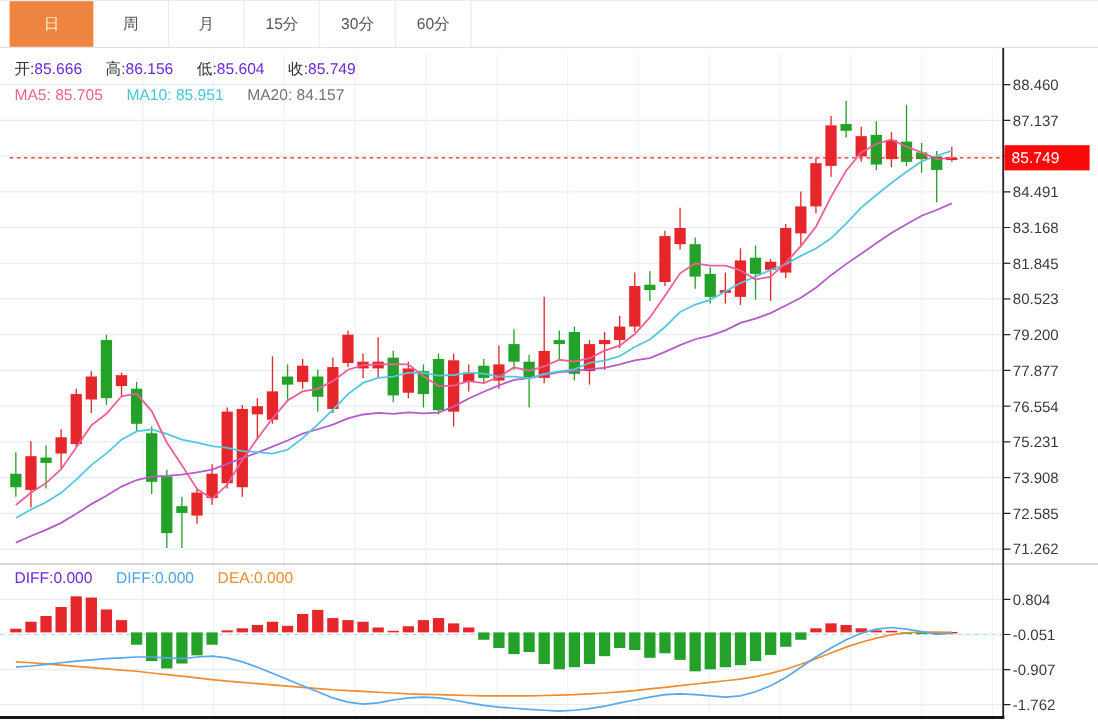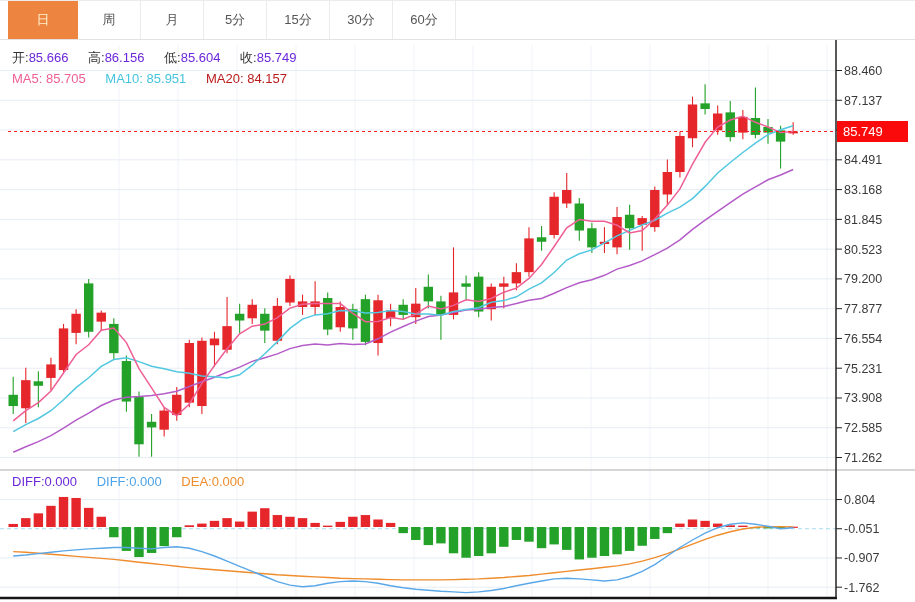--- a/index.html
+++ b/index.html
@@ -15,36 +15,35 @@
   .tab.active{background:#ed8540;color:#fdf3cd;border-right:none;width:70px;}
   
   .chart-wrap{position:absolute;left:0;top:40px;width:915px;height:562px;}
   svg{position:absolute;left:0;top:0;}
   .overlay{position:absolute;font-size:13px;white-space:nowrap;pointer-events:none;}
   .lbl{color:#333;}
   .red{color:#6d28d9;}
   .g{margin-right:16px;}
   .ma5{color:#ee5f95;}
   .ma10{color:#45c5dd;}
-  .ma20{color:#b91c1c;}
+  .ma20{color:#737373;}
   .diff{color:#4da3e8;}
   .dea{color:#ef8c2d;}
   .price-badge{position:absolute;left:837px;top:81px;width:71px;height:21px;background:#fa0a0a;
                color:#fff;font-size:13px;line-height:21px;text-align:left;padding-left:6px;
                box-sizing:border-box;}
 </style>
 </head>
 <body>
 
 <div id="app">
   <div class="tabbar">
       <div class="tab active">日</div>
       <div class="tab">周</div>
       <div class="tab">月</div>
-      <div class="tab">5分</div>
       <div class="tab">15分</div>
       <div class="tab">30分</div>
       <div class="tab">60分</div>
     </div>
 
   <div class="chart-wrap">
     <svg id="cv" width="915" height="562">
         <line x1="119" y1="5" x2="119" y2="557" stroke="#eff3f8" stroke-width="1"></line>
         <line x1="178" y1="5" x2="178" y2="557" stroke="#eff3f8" stroke-width="1"></line>
         <line x1="237" y1="5" x2="237" y2="557" stroke="#eff3f8" stroke-width="1"></line>

